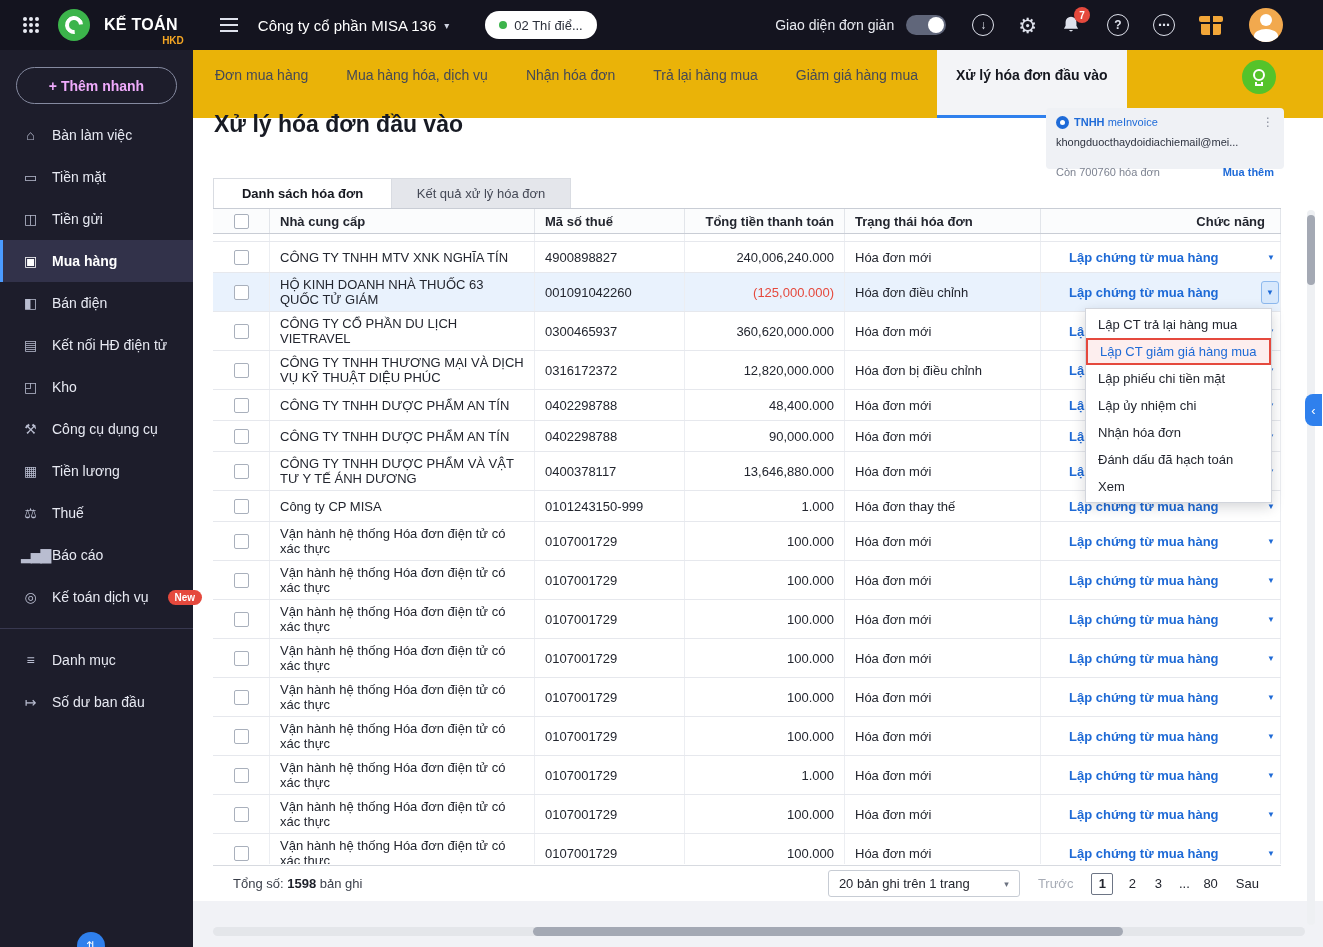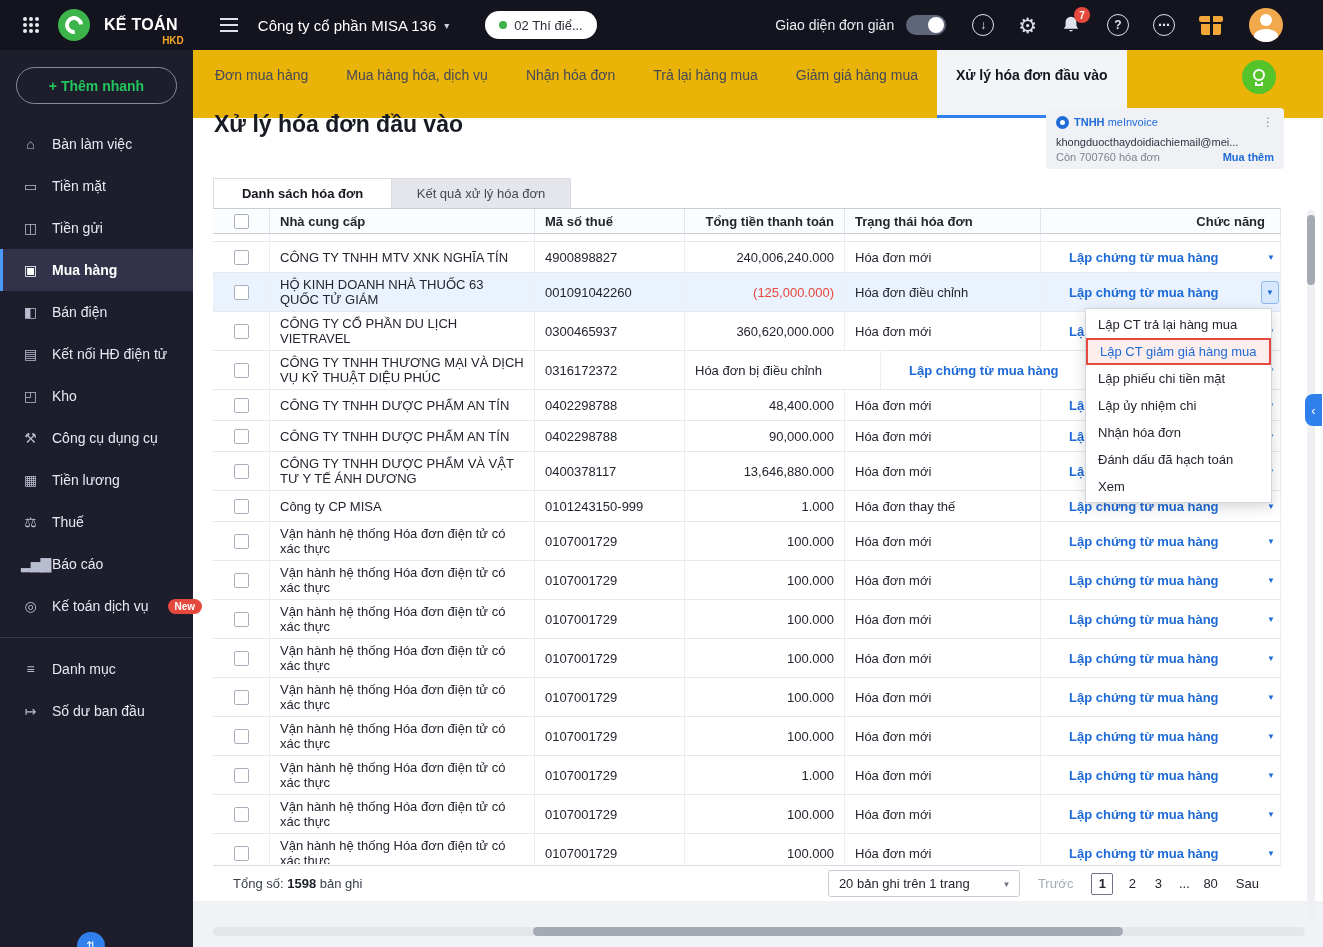--- a/index.html
+++ b/index.html
@@ -33,21 +33,21 @@
 .promo{width:24px;height:22px;position:relative;margin-right:26px;cursor:pointer;flex:none}
 .promo .lid{position:absolute;left:0;top:2px;width:24px;height:6px;background:#f2a638;border-radius:2px}
 .promo .box{position:absolute;left:2px;top:10px;width:20px;height:11px;background:#f2a638;border-radius:0 0 2px 2px}
 .promo::after{content:'';position:absolute;left:11px;top:2px;width:3px;height:19px;background:#14141f}
 .avatar{width:34px;height:34px;border-radius:50%;background:#f2a94e;position:relative;overflow:hidden;cursor:pointer;flex:none}
 .avatar::before{content:'';position:absolute;left:11px;top:6px;width:12px;height:12px;border-radius:50%;background:#fff}
 .avatar::after{content:'';position:absolute;left:5px;top:21px;width:24px;height:14px;border-radius:50% 50% 0 0;background:#fff}
 
 
 #sidebar{position:absolute;left:0;top:50px;width:193px;height:897px;background:#1d1d2b;z-index:50}
-.quick-add{margin:17px 16px 19px;height:37px;border:1px solid #858aa0;border-radius:19px;color:#22c55e;font-size:14px;font-weight:700;display:flex;align-items:center;justify-content:center;cursor:pointer}
+.quick-add{margin:17px 16px 10px;height:37px;border:1px solid #858aa0;border-radius:19px;color:#f0abfc;font-size:14px;font-weight:700;display:flex;align-items:center;justify-content:center;cursor:pointer}
 .side-item{height:42px;display:flex;align-items:center;padding-left:21px;gap:13px;color:#e7e9f2;font-size:14px;cursor:pointer;position:relative;white-space:nowrap}
 .side-item.active{background:#32324a;font-weight:700;color:#fff}
 .side-item.active::before{content:'';position:absolute;left:0;top:0;width:3px;height:100%;background:#4b9bff}
 .side-icon{width:18px;text-align:center;color:#b9bdd0;font-size:14px;letter-spacing:-1px;flex:none}
 .side-item.active .side-icon{color:#fff}
 .new-badge{background:#e5493d;color:#fff;font-size:10px;font-weight:700;border-radius:9px;padding:2px 7px;margin-left:6px}
 .side-divider{height:1px;background:#383850;margin:10px 0}
 .side-fab{position:absolute;left:77px;bottom:-13px;width:28px;height:28px;border-radius:50%;background:#2f80ed;color:#fff;display:flex;align-items:center;justify-content:center;font-size:12px;cursor:pointer}
 
 
@@ -61,21 +61,21 @@
 .bulb-base{width:8px;height:4px;border-left:2px solid #fff;border-right:2px solid #fff;border-bottom:2px solid #fff;margin-top:1px}
 #page-title{position:absolute;left:214px;top:111px;font-size:23px;font-weight:700;color:#181b24;z-index:5}
 .me-card{position:absolute;left:1046px;top:108px;width:238px;height:61px;background:#eff1f5;border-radius:4px;padding:7px 10px;font-size:11px;z-index:5}
 .me-line1{display:flex;align-items:center;gap:5px}
 .me-logo{width:13px;height:13px;border-radius:50%;background:#1f6bd8;position:relative;flex:none}
 .me-logo::after{content:'';position:absolute;left:4px;top:4px;width:5px;height:5px;border-radius:50%;background:#fff}
 .me-brand{color:#1f6bd8;font-size:11px;white-space:nowrap}
 .me-brand b{font-weight:700}
 .me-dots{margin-left:auto;color:#8a8f9c;font-size:12px;cursor:pointer}
 .me-email{color:#2e3340;margin-top:7px;white-space:nowrap;overflow:hidden}
-.me-line3{display:flex;justify-content:space-between;margin-top:3px}
+.me-line3{display:flex;justify-content:space-between;margin-top:18px}
 .me-remaining{color:#7c8290}
 .me-buy{color:#1f6bd8;font-weight:700;cursor:pointer}
 
 
 #subtabs{position:absolute;left:213px;top:178px;display:flex;height:30px;z-index:4}
 .subtab{width:179px;display:flex;align-items:center;justify-content:center;font-size:13px;color:#454956;background:#e4e6eb;border:1px solid #d9dce2;border-bottom:none;cursor:pointer}
 .subtab + .subtab{border-left:none}
 .subtab.active{background:#fff;font-weight:700;color:#15171f}
 #thead{position:absolute;left:213px;top:208px;width:1068px;height:26px;display:flex;background:#fbfcfd;border-top:1px solid #c9cdd5;border-bottom:1px solid #c9cdd5;z-index:3}
 .cell{padding:4px 10px;font-size:13px;color:#23262f;display:flex;align-items:center;border-right:1px solid #eceef2;line-height:15px}
@@ -327,20 +327,21 @@
         <span class="action-link">Lập chứng từ mua hàng</span>
         <span class="caret">▼</span>
       </div>
     </div>
     <div class="trow">
       <div class="cell c-check">
         <span class="checkbox"></span>
       </div>
       <div class="cell c-supplier">CÔNG TY TNHH THƯƠNG MẠI VÀ DỊCH VỤ KỸ THUẬT DIỆU PHÚC</div>
       <div class="cell c-tax">0316172372</div>
+      <div class="cell c-amount">12,820,000.000</div>
       <div class="cell c-status">Hóa đơn bị điều chỉnh</div>
       <div class="cell c-action">
         <span class="action-link">Lập chứng từ mua hàng</span>
         <span class="caret">▼</span>
       </div>
     </div>
     <div class="trow">
       <div class="cell c-check">
         <span class="checkbox"></span>
       </div>

